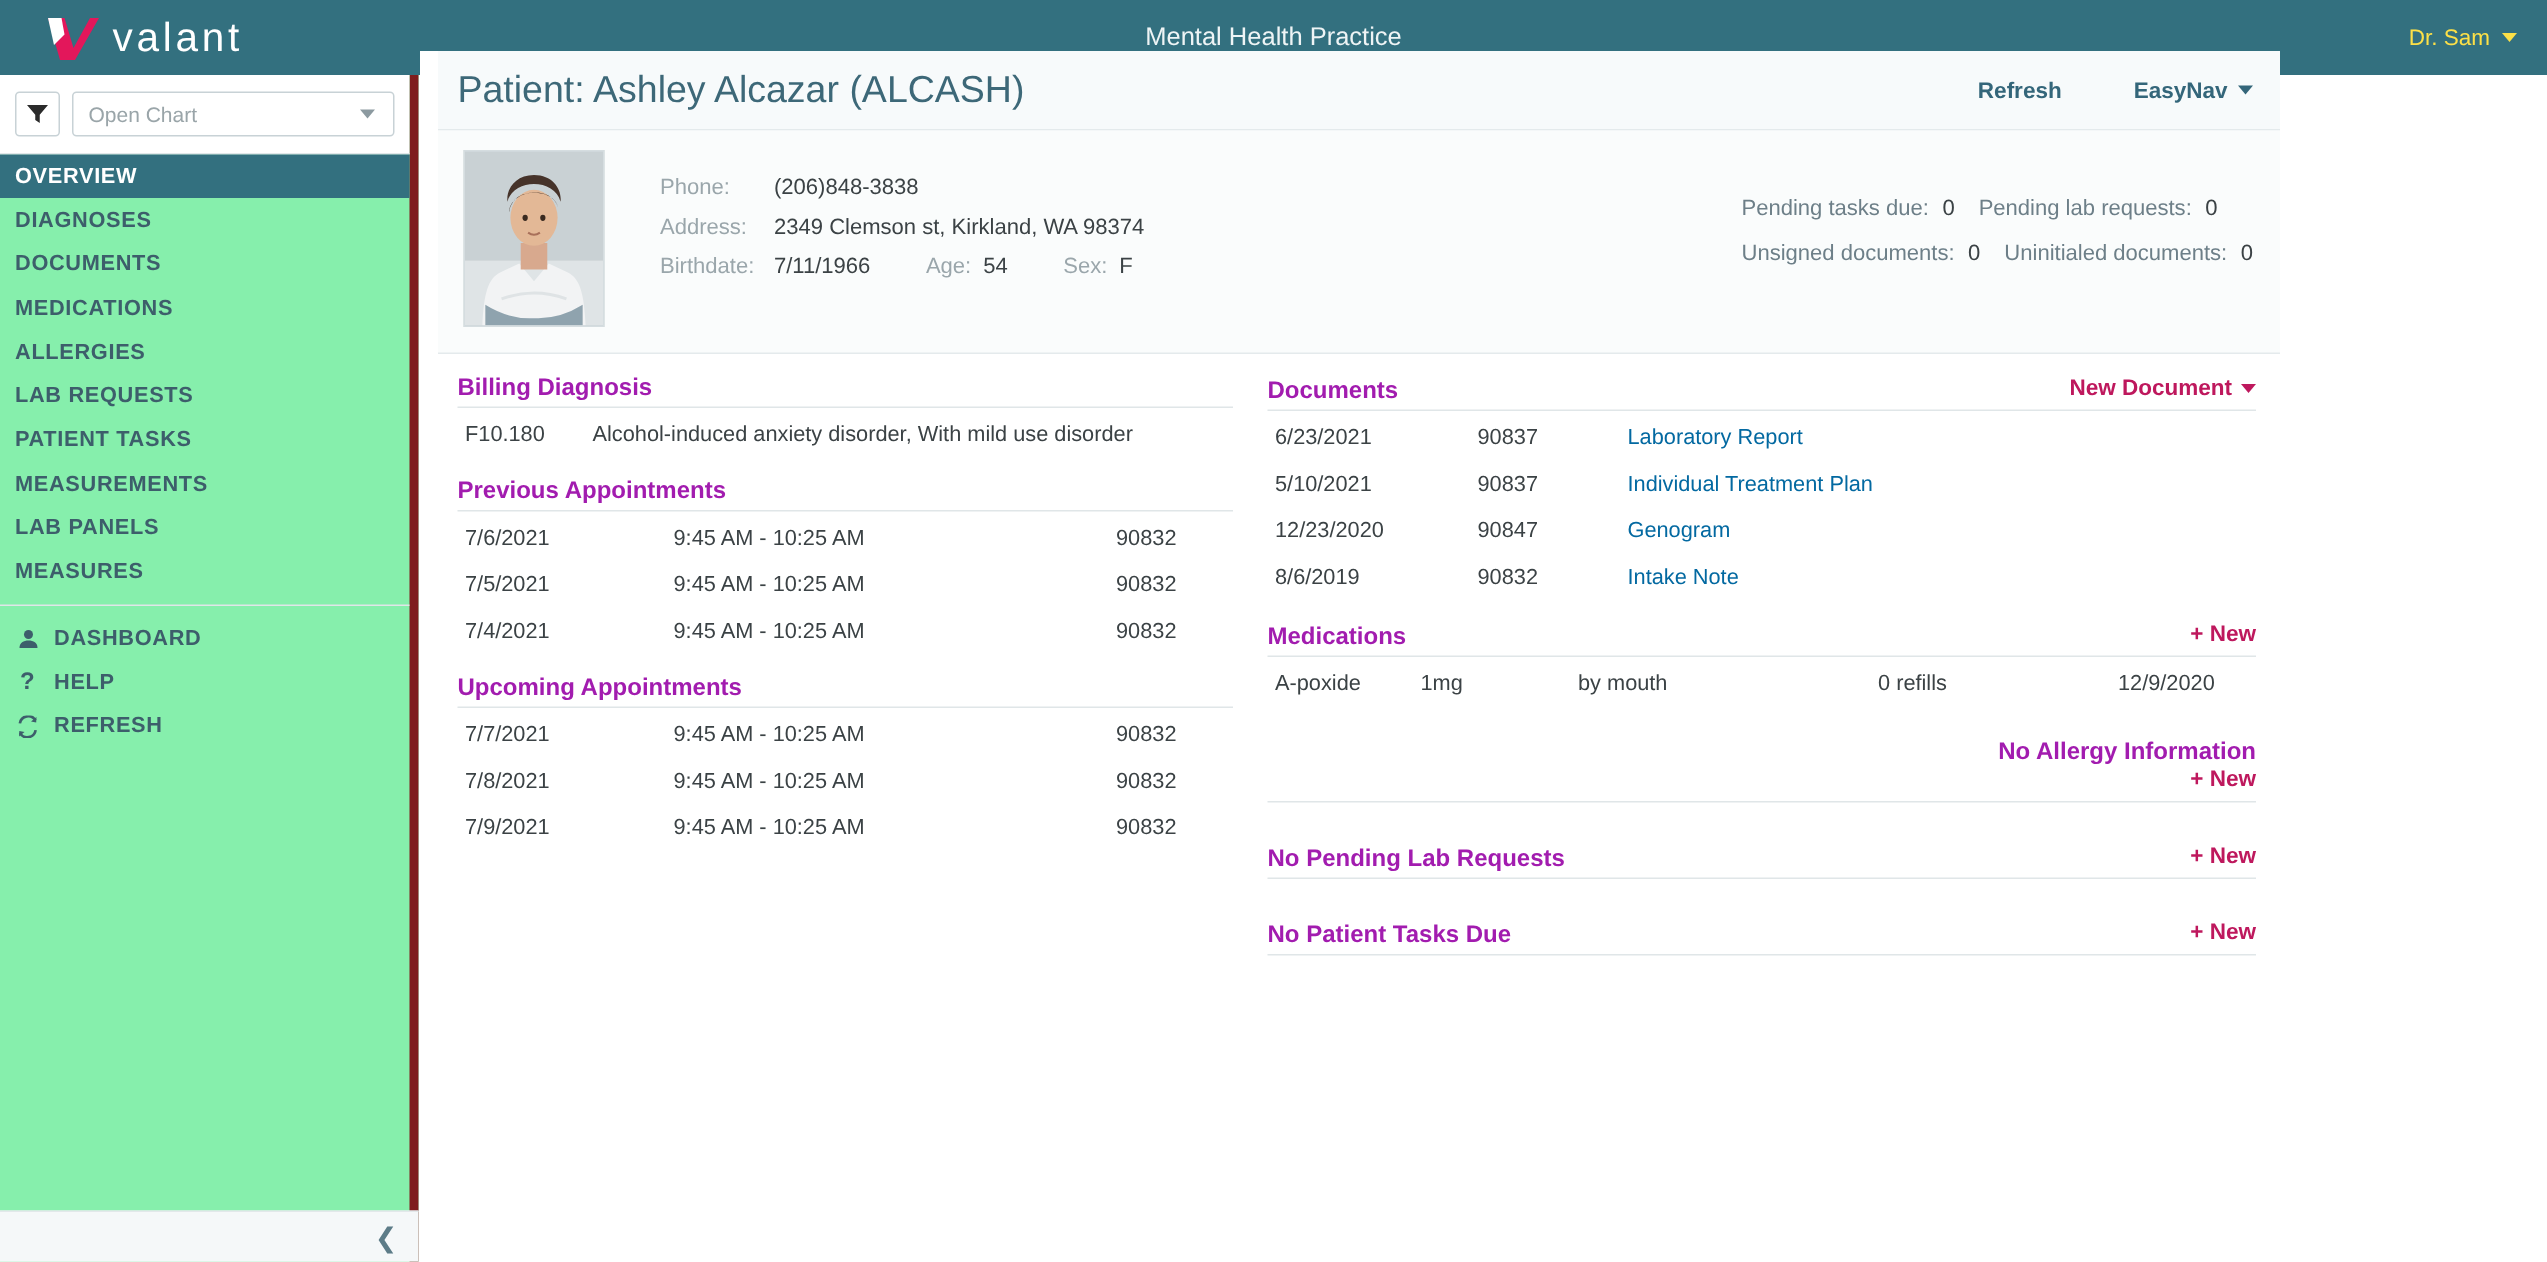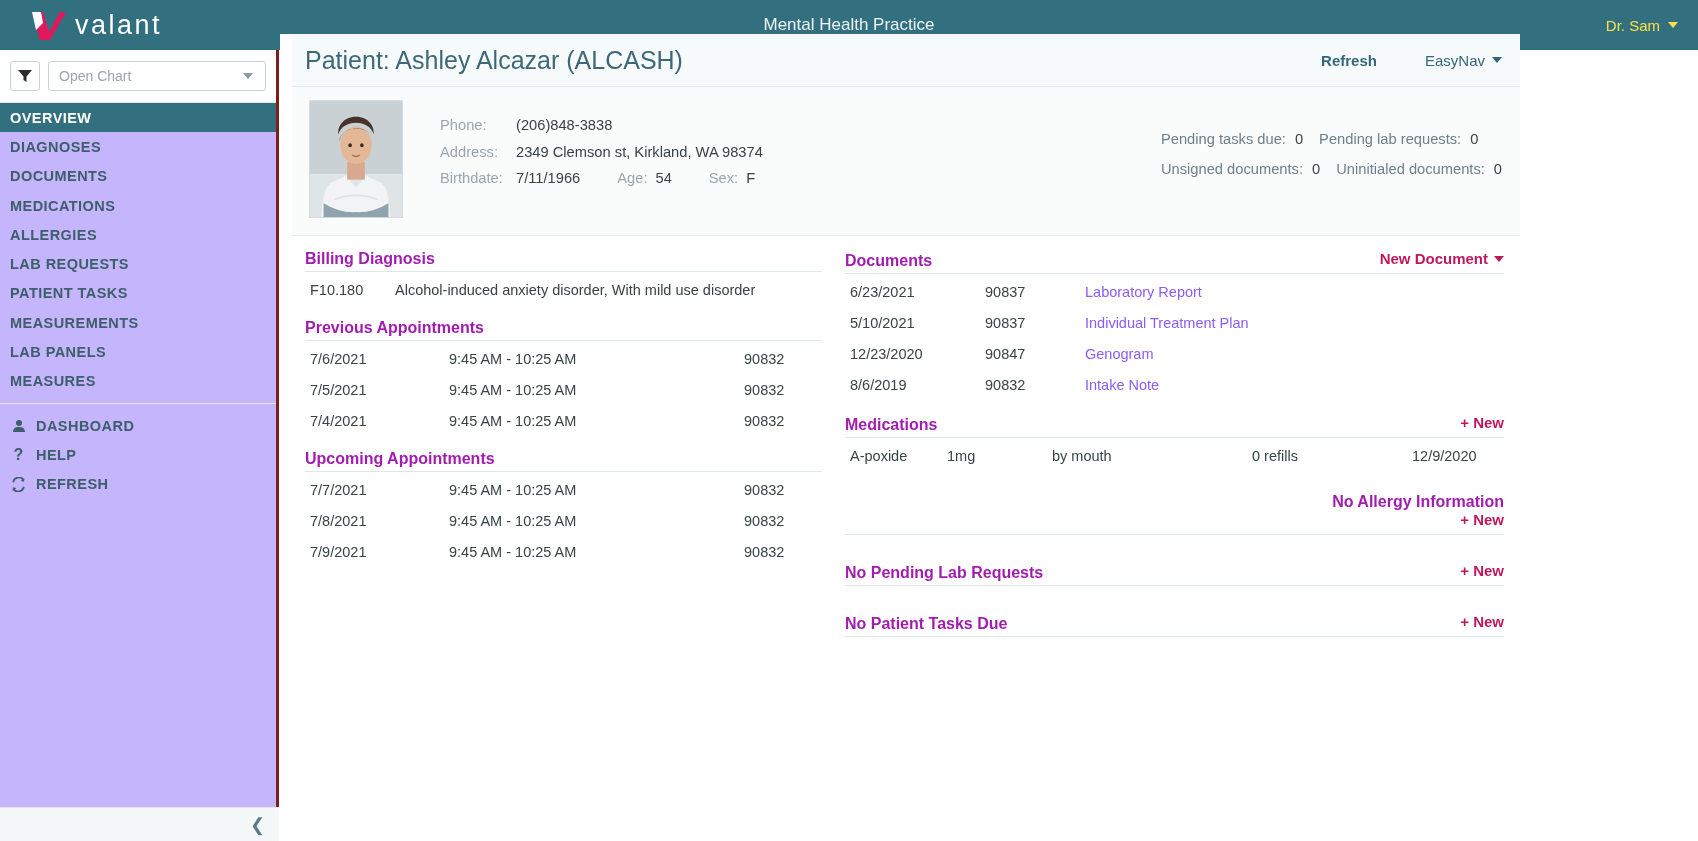--- a/index.html
+++ b/index.html
@@ -41,22 +41,22 @@
     border-left: 5px solid transparent;
     border-right: 5px solid transparent;
     border-top: 6px solid currentColor;
     display: inline-block;
   }
 
   
   #sidebar {
     position: absolute; top: 50px; left: 0;
     width: 279px; height: 791px;
-    background: #c4b5fd;
-    border-right: 3px solid #7f1d1d;
+    background: #86efac;
+    border-right: 6px solid #7f1d1d;
   }
   #chart-picker {
     height: 53px; display: flex; align-items: center;
     padding: 0 10px; gap: 8px;
     border-bottom: 1px solid #e2e8ea;
     background: #ffffff;
   }
   #filter-btn {
     width: 30px; height: 30px; border: 1px solid #c8d2d6;
     border-radius: 3px; background: #fff;
@@ -103,21 +103,21 @@
     display: flex; align-items: center;
     padding: 0 18px 0 13px;
   }
   #patient-title {
     font-size: 25px; color: #3d6878; font-weight: 400;
   }
   #header-actions {
     margin-left: auto; display: flex; align-items: center; gap: 48px;
   }
   #refresh-link { color: #34667a; font-size: 15px; font-weight: bold; cursor: pointer; }
-  #easynav { color: #34667a; font-size: 15px; font-weight: normal; cursor: pointer;
+  #easynav { color: #34667a; font-size: 15px; font-weight: bold; cursor: pointer;
     display: flex; align-items: center; gap: 7px; }
 
   #demographics {
     height: 149px; background: #fafcfc;
     border-bottom: 1px solid #e4eaec;
     display: flex; padding: 13px 18px 0 17px; position: relative;
   }
   #avatar {
     width: 94px; height: 118px; border: 1px solid #d5dde0;
     background: #cfd7da; overflow: hidden; flex: none;
@@ -161,21 +161,21 @@
   }
   .dx-code { width: 90px; padding-left: 5px; }
   .dx-desc { }
 
   .appt-date { width: 144px; padding-left: 5px; }
   .appt-time { width: 295px; }
   .appt-code { }
 
   .doc-date { width: 140px; padding-left: 5px; }
   .doc-code { width: 100px; }
-  .doc-link { color: #8b5cf6; cursor: pointer; }
+  .doc-link { color: #0369a1; cursor: pointer; }
 
   .med-name { width: 102px; padding-left: 5px; }
   .med-dose { width: 105px; }
   .med-route { width: 200px; }
   .med-refills { width: 160px; }
   .med-date { }
 </style>
 </head>
 <body>
 

